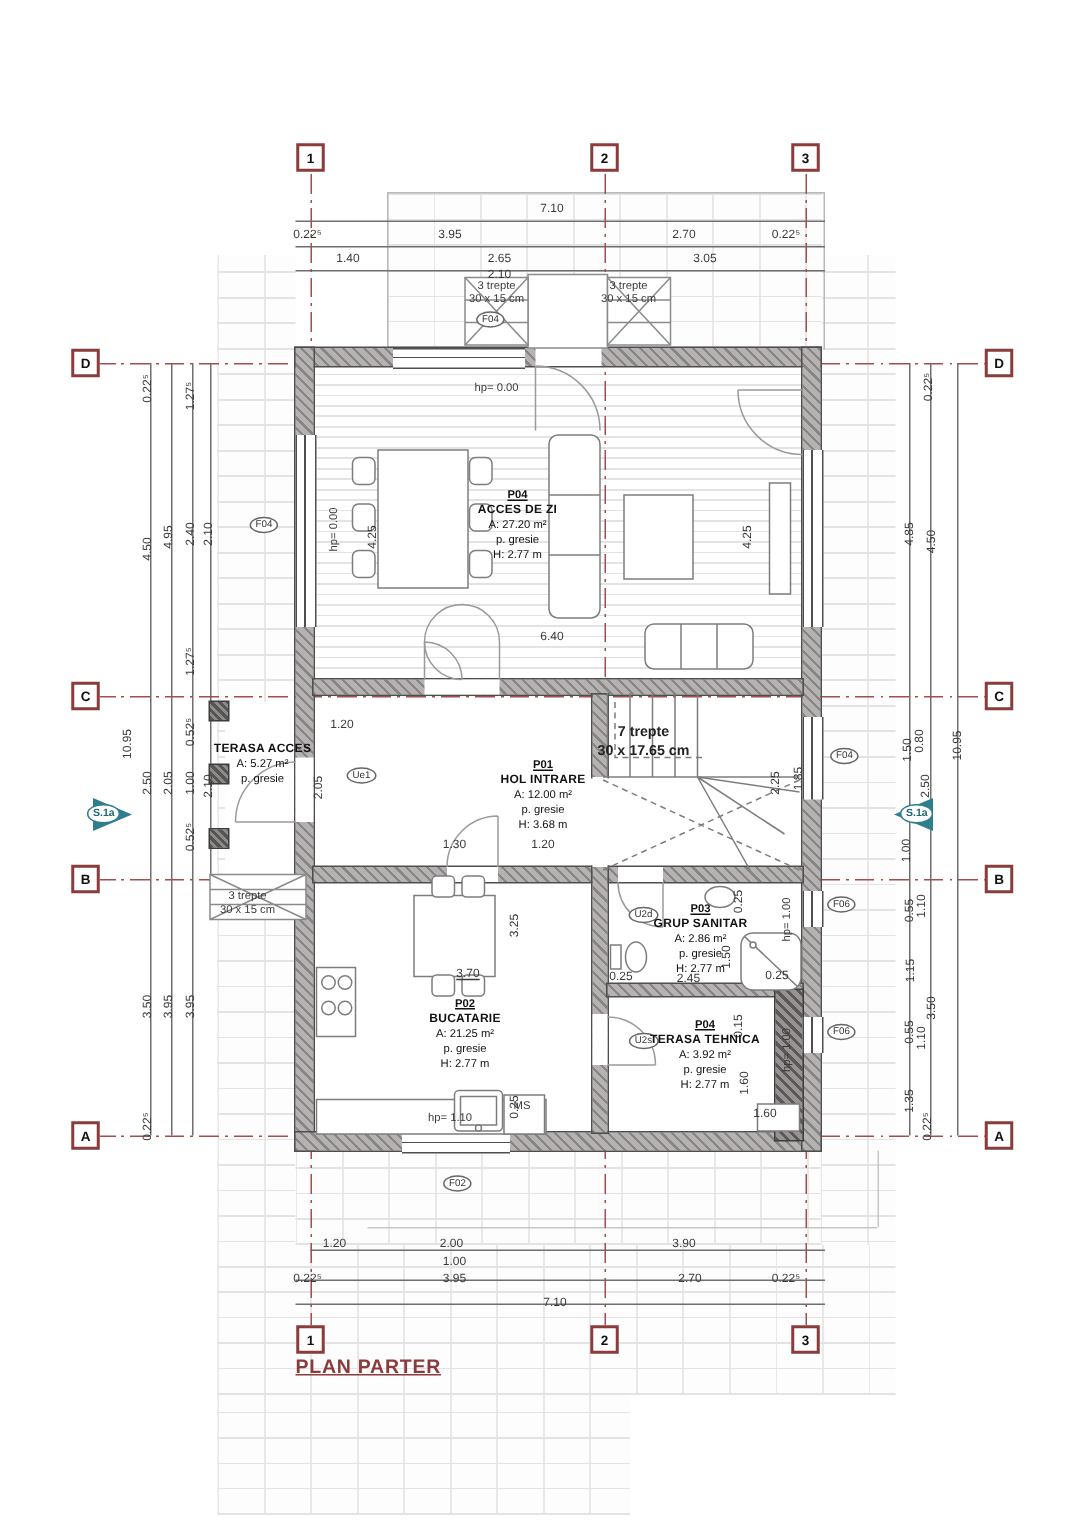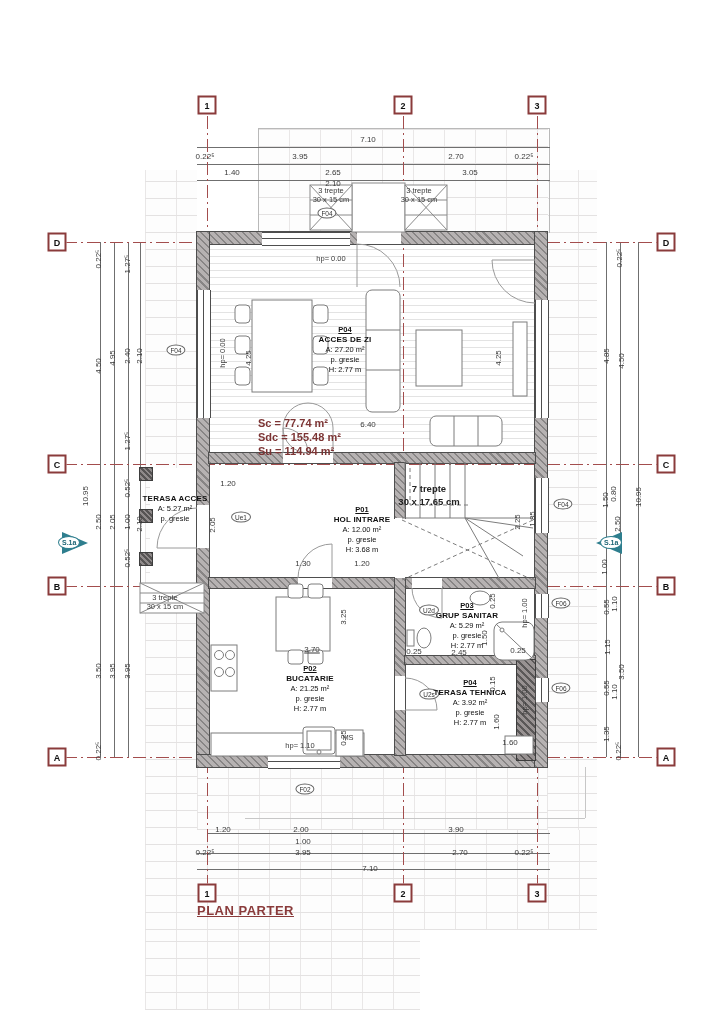--- a/index.html
+++ b/index.html
@@ -340,38 +340,33 @@
       <div class="room" style="left: 310px; top: 664px;">
         <span class="rnum">P02</span>
         <span class="rname">BUCATARIE</span>
         <span>A: 21.25 m²</span>
         <span>p. gresie</span>
         <span>H: 2.77 m</span>
       </div>
       <div class="room" style="left: 467px; top: 601px;">
         <span class="rnum">P03</span>
         <span class="rname">GRUP SANITAR</span>
-        <span>A: 5.29 m²</span>
+        <span>A: 2.86 m²</span>
         <span>p. gresie</span>
         <span>H: 2.77 m</span>
       </div>
       <div class="room" style="left: 470px; top: 678px;">
         <span class="rnum">P04</span>
         <span class="rname">TERASA TEHNICA</span>
         <span>A: 3.92 m²</span>
         <span>p. gresie</span>
         <span>H: 2.77 m</span>
       </div>
     </div>
 
-  <div id="summary">
-    <span>Sc = 77.74 m²</span>
-    <span>Sdc = 155.48 m²</span>
-    <span>Su = 114.94 m²</span>
-  </div>
 
   <div class="room" style="left:175px;top:494px;">
     <span class="rname">TERASA ACCES</span>
     <span>A: 5.27 m²</span>
     <span>p. gresie</span>
   </div>
 
   <div>
     <div class="sect-tri-r" style="left:62px;top:532px;"></div>
     <div class="sect-lbl" style="left:58px;top:536px;">S.1a</div>

